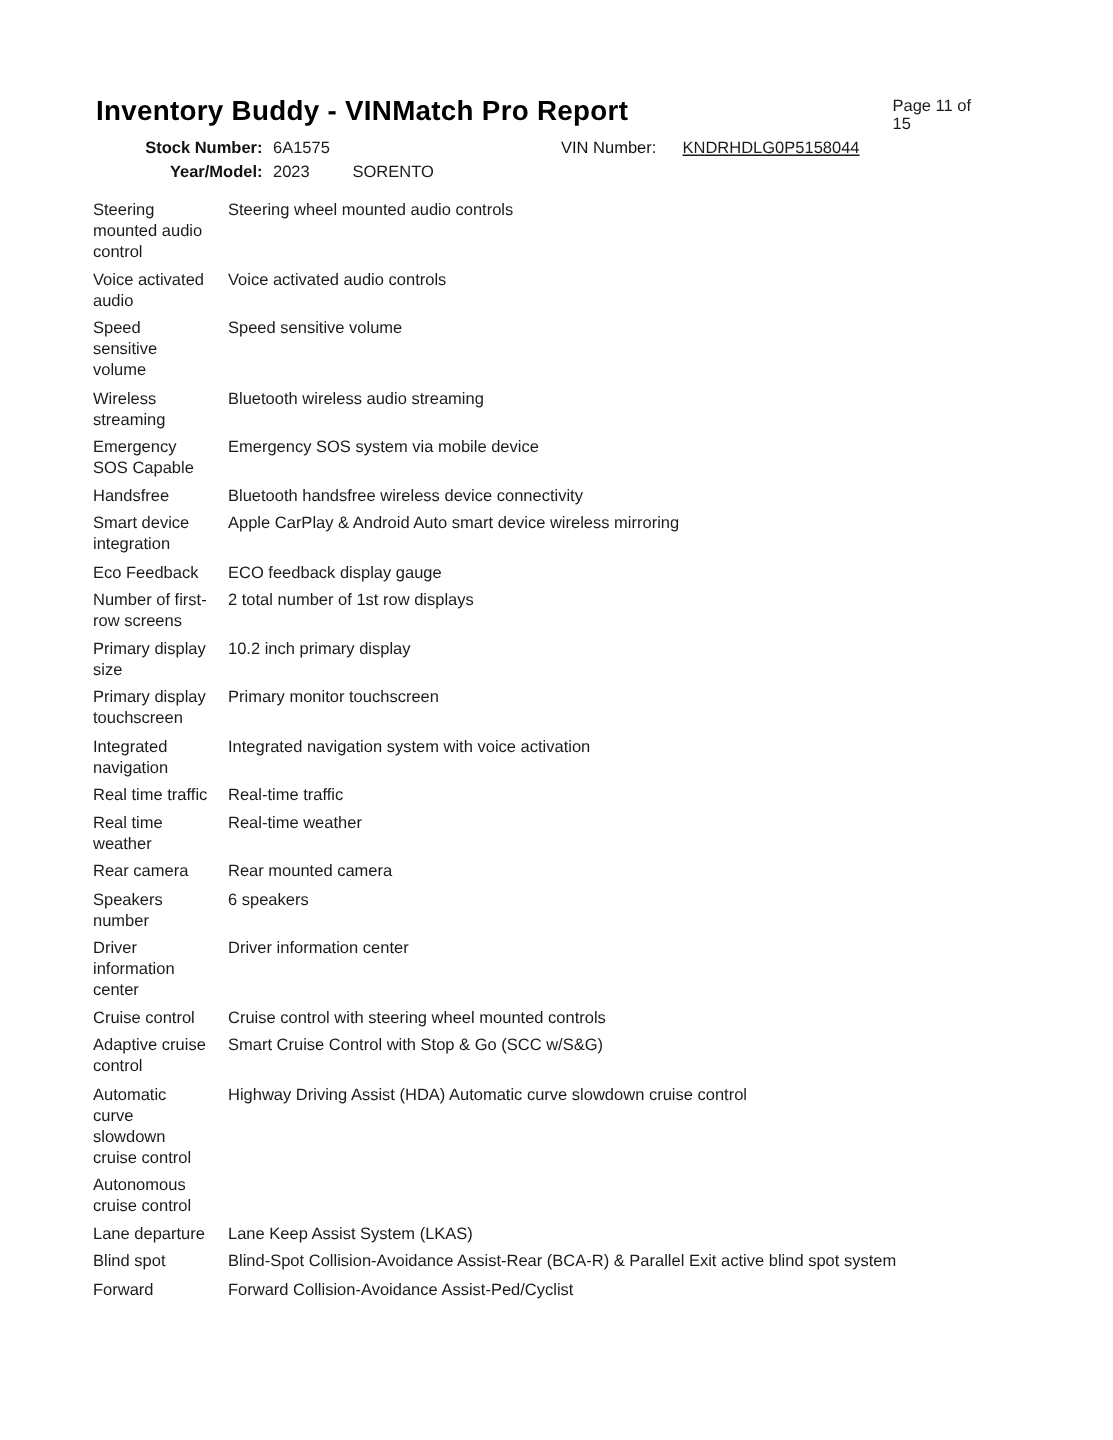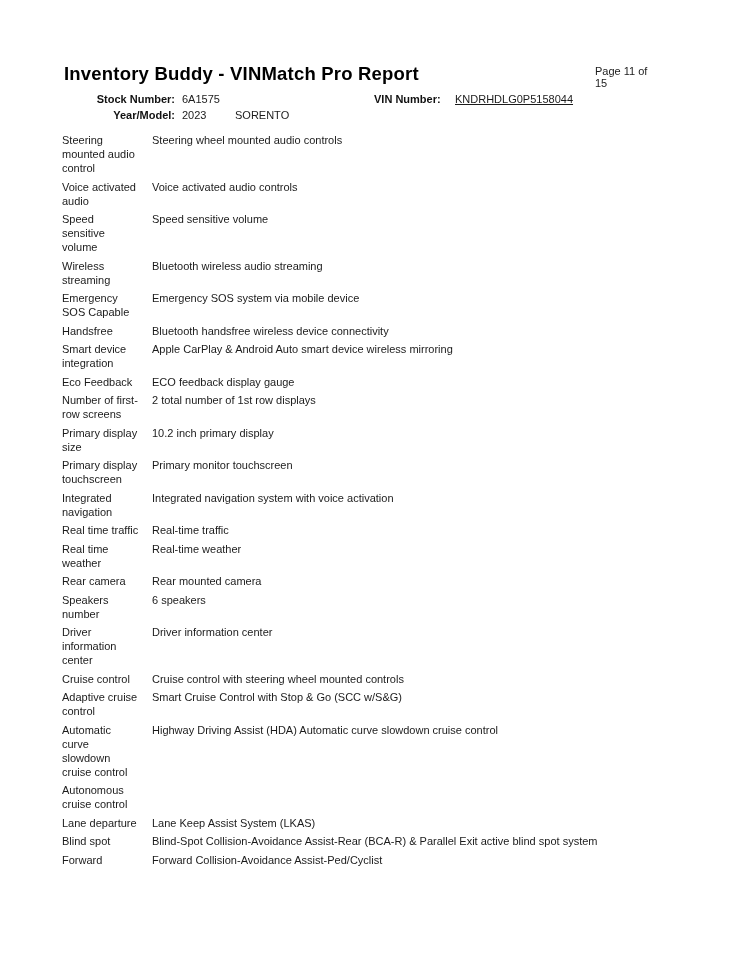--- a/index.html
+++ b/index.html
@@ -50,21 +50,21 @@
     font-weight: bold;
     color: #111111;
   }
   .meta-value { position: absolute; color: #1b1b1b; }
   .stock-value { left: 182px; }
   .vin-label-pos {
     position: absolute;
     left: 374px;
     width: auto;
     text-align: left;
-    font-weight: bold;
+    font-weight: normal;
   }
   .vin-value { left: 455px; text-decoration: underline; }
   .year-value { left: 182px; }
   .model-value { left: 235px; }
   .features-table {
     position: absolute;
     left: 62px;
     top: 133px;
     width: 670px;
   }

